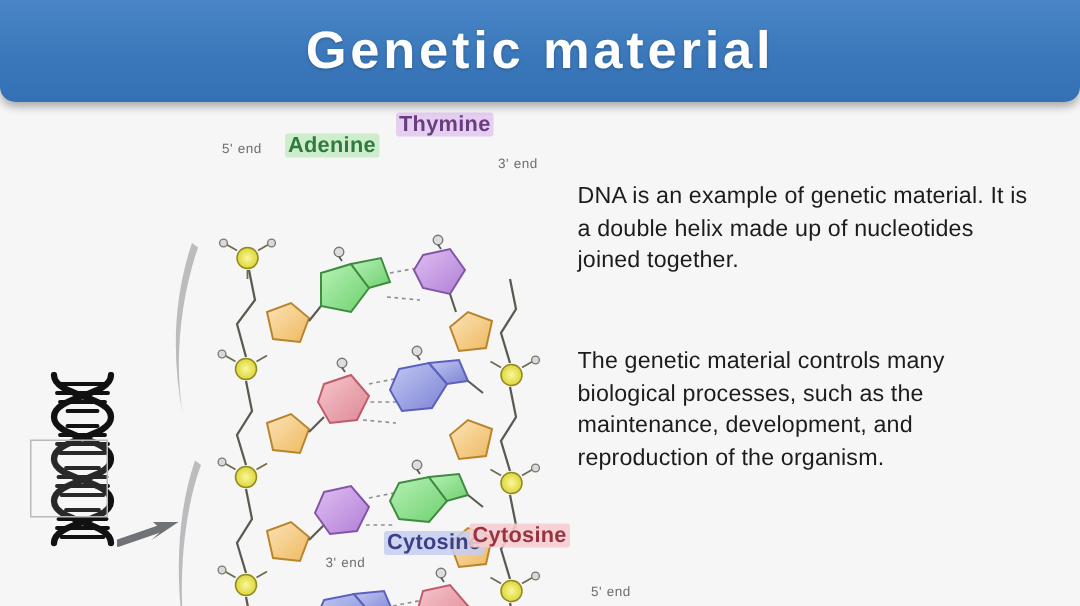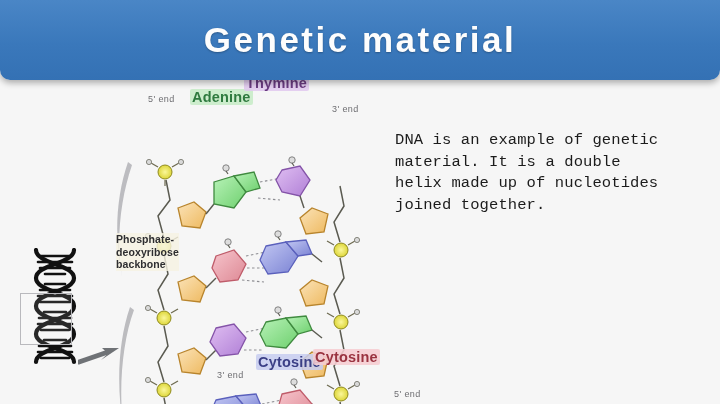--- a/index.html
+++ b/index.html
@@ -5,21 +5,21 @@
   html,body{margin:0;padding:0;}
   body{
     width:720px;height:404px;
     background:#f7f7f7;
     font-family:"Liberation Sans",sans-serif;
     overflow:hidden;position:relative;
   }
 
   
   .header{
-    position:absolute;left:0;top:0;width:720px;height:80px;
+    position:absolute;left:0;top:0;width:720px;height:68px;
     background:linear-gradient(180deg,#4a86c6 0%,#3a78bb 55%,#3471b4 100%);
     border-bottom-left-radius:10px;border-bottom-right-radius:10px;
     box-shadow:0 3px 6px rgba(0,0,0,.30);
     display:flex;align-items:center;justify-content:center;
     z-index:5;
   }
   .header-title{
     color:#fdfdfd;font-size:35px;font-weight:bold;
     letter-spacing:2.5px;
     text-shadow:0 1px 2px rgba(0,0,0,.28);
@@ -49,22 +49,22 @@
   .lbl-guanine{color:#3b3f86;background:rgba(199,205,240,.85);padding:0 2px;border-radius:2px;}
   .lbl-cytosine{color:#9a3340;background:rgba(246,205,210,.88);padding:0 2px;border-radius:2px;}
   .lbl-backbone{
     font-size:10.5px;font-weight:bold;color:#2d2d30;line-height:12.5px;
     background:rgba(246,243,226,.80);letter-spacing:.1px;
   }
 
   
   .copy{position:absolute;left:381px;width:310px;color:#1c1c1c;}
   .copy p{
-    margin:14px;
-    font-family:Liberation Mono, monospace;
+    margin:4px;
+    font-family:Liberation Sans, sans-serif;
     font-size:15.5px;line-height:21.5px;letter-spacing:.1px;
   }
   .copy-1{top:48px;}
   .copy-2{top:158px;}
 </style>
 </head>
 <body>
 
 <div class="header">
   <div class="header-title">Genetic material</div>
@@ -300,27 +300,25 @@
       <line x1="188" y1="246" x2="186" y2="243" stroke="#5a5a50" stroke-width="1.2"></line>
     </g>
   </svg>
 
   <div class="lbl lbl-end" style="left:132px;top:26px;">5' end</div>
   <div class="lbl lbl-end" style="left:316px;top:36px;">3' end</div>
   <div class="lbl lbl-end" style="left:201px;top:302px;">3' end</div>
   <div class="lbl lbl-end" style="left:378px;top:321px;">5' end</div>
 
   <div class="lbl lbl-base lbl-adenine" style="left:190px;top:21px;">Adenine</div>
-  <div class="lbl lbl-base lbl-thymine" style="left:244px;top:7px;">Thymine</div>
+  <div class="lbl lbl-base lbl-thymine" style="left:264px;top:7px;">Thymine</div>
   <div class="lbl lbl-base lbl-guanine" style="left:256px;top:286px;">Cytosine</div>
   <div class="lbl lbl-base lbl-cytosine" style="left:313px;top:281px;">Cytosine</div>
 
-  <div class="lbl lbl-backbone" style="left:116px;top:165px;">
-    <div>Phosphate-</div>
-    <div>deoxyribose</div>
-    <div>backbone</div>
-  </div>
 
   <div class="copy copy-1">
     <p>DNA is an example of genetic material. It is a double helix made up of nucleotides joined together.</p>
   </div>
+  <div class="copy copy-2">
+    <p>The genetic material controls many biological processes, such as the maintenance, development, and reproduction of the organism.</p>
+  </div>
 
 </div>
 
 </body></html>

